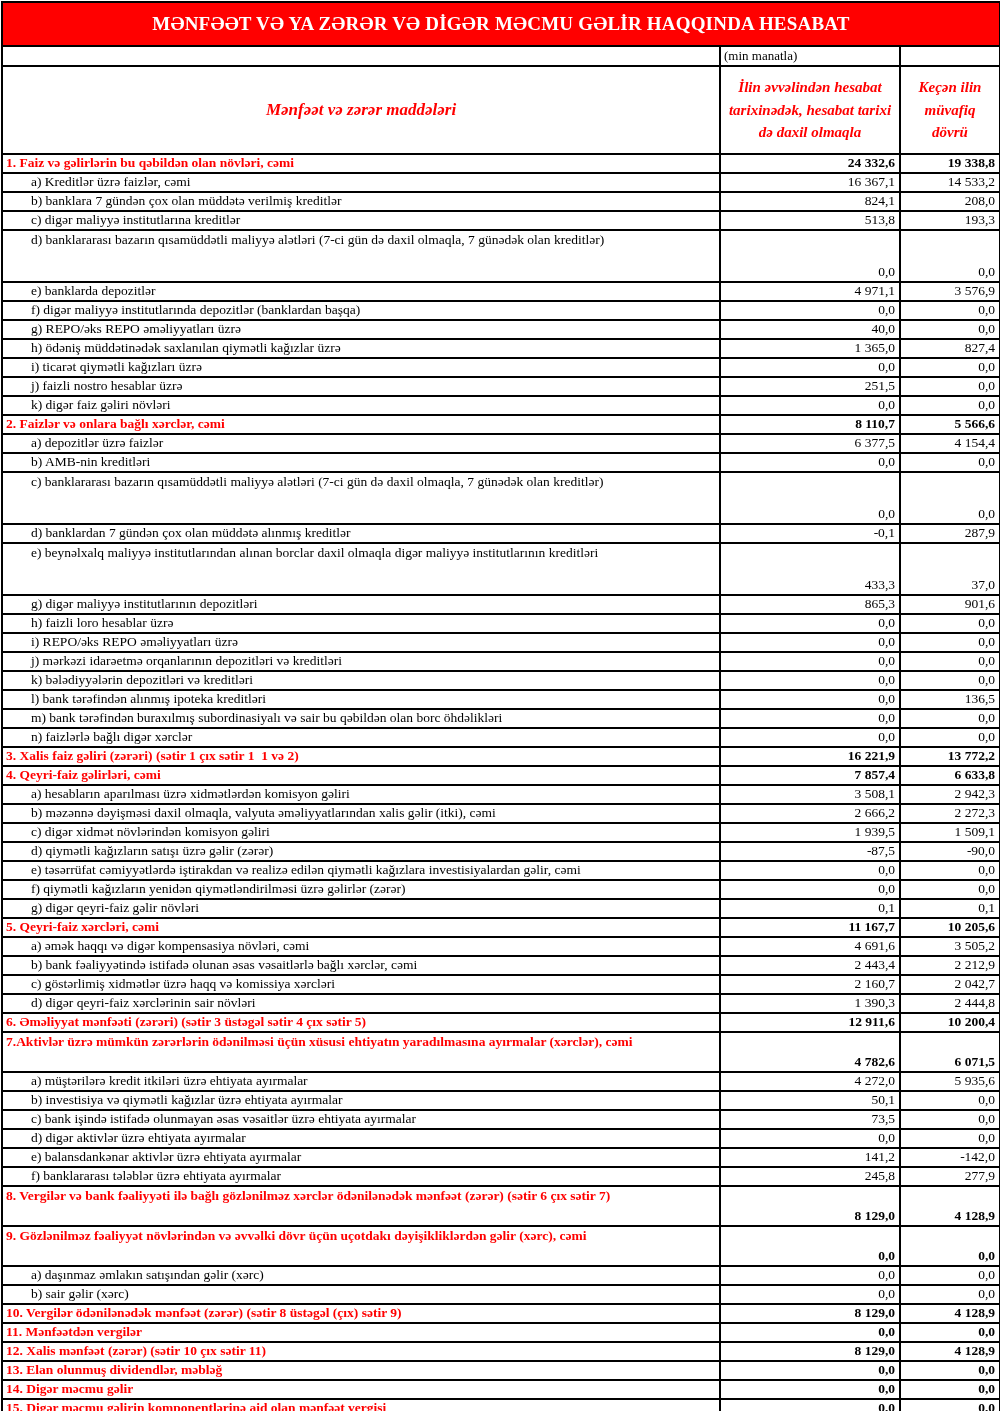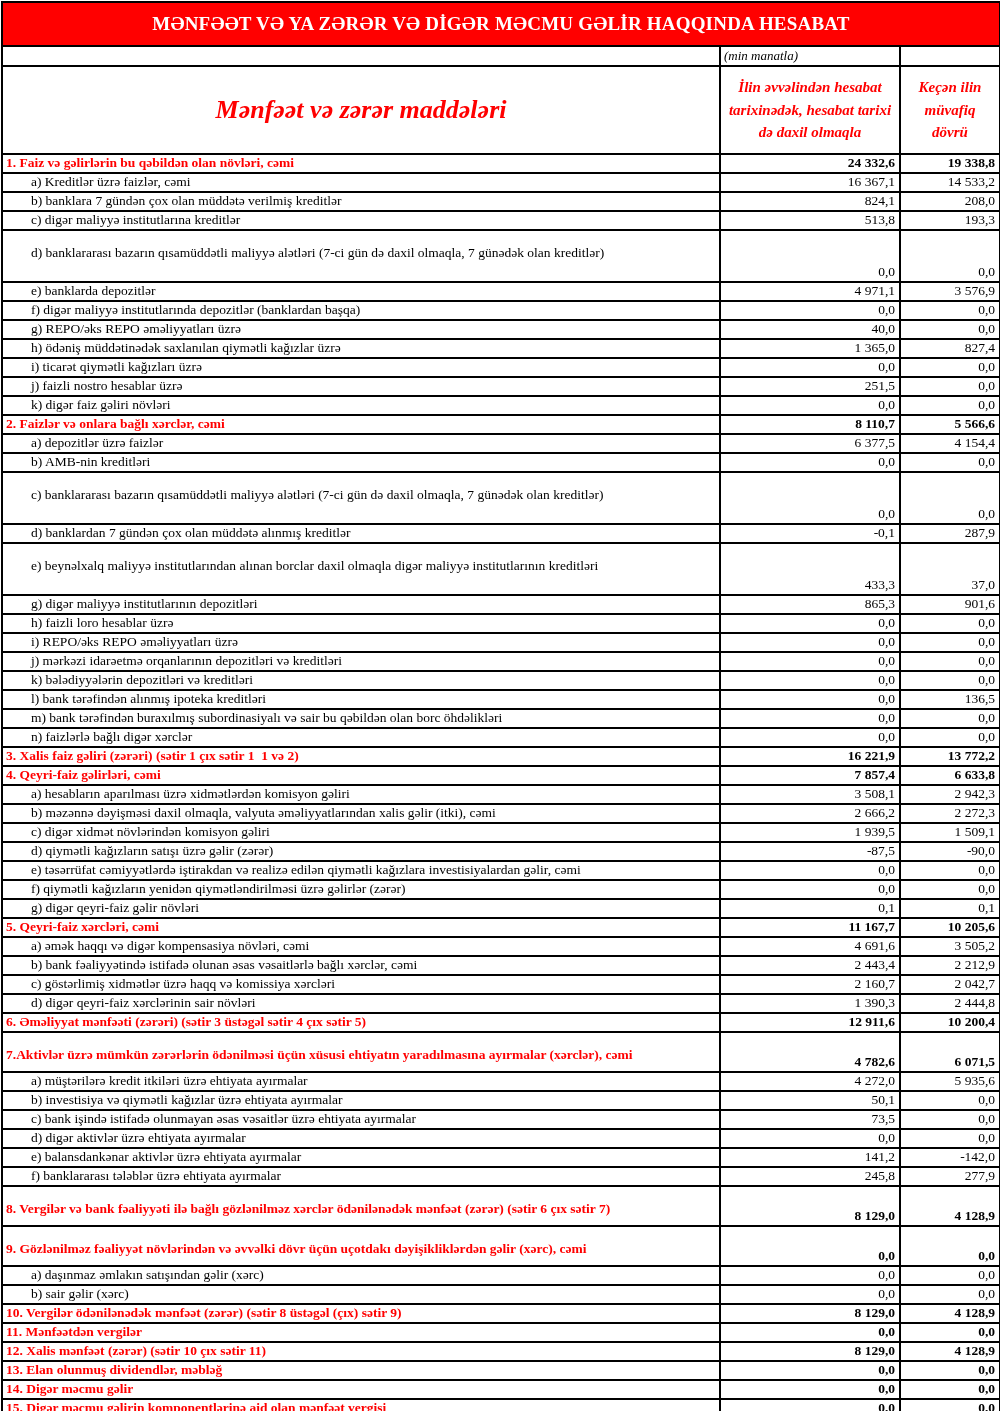--- a/index.html
+++ b/index.html
@@ -37,51 +37,50 @@
     padding: 1px 4px;
     letter-spacing: 0.2px;
   }
   
   tr.unit-row td {
     height: 20px;
     font-size: 13px;
     color: #000000;
     vertical-align: middle;
     padding: 0 3px;
-    font-style: italic;
   }
   
   tr.colhead-row td {
     height: 88px;
     color: #ff0000;
     font-weight: bold;
     text-align: center;
     vertical-align: middle;
     font-style: italic;
   }
-  td.h-items   { font-size: 26px; }
+  td.h-items   { font-size: 17px; }
   td.h-period  { font-size: 15px; line-height: 1.5; padding: 0 6px; }
   
   tr.data-row { height: 18px; }
   tr.data-row td {
     font-size: 13.5px;
     line-height: 16px;
     vertical-align: bottom;
     padding: 0 2px 1px 3px;
   }
   tr.data-row td.val {
     text-align: right;
     padding-right: 4px;
   }
   tr.item td.lbl { color: #000000; padding-left: 28px; margin-top: 8px; }
   tr.section td.lbl { color: #ff0000; font-weight: bold; }
   tr.section td.val { font-weight: bold; }
   tr.tall3 { height: 52px; }
   tr.tall2 { height: 40px; margin-left: 32px; }
-  tr.tall3 td.lbl, tr.tall2 td.lbl { vertical-align: top; padding-top: 14px; }
+  tr.tall3 td.lbl, tr.tall2 td.lbl { vertical-align: top; padding-top: 1px; }
 </style>
 </head>
 <body>
 
 <div class="sheet">
   <table class="report">
     <colgroup>
       <col style="width:718px">
       <col style="width:180px">
       <col style="width:100px">

